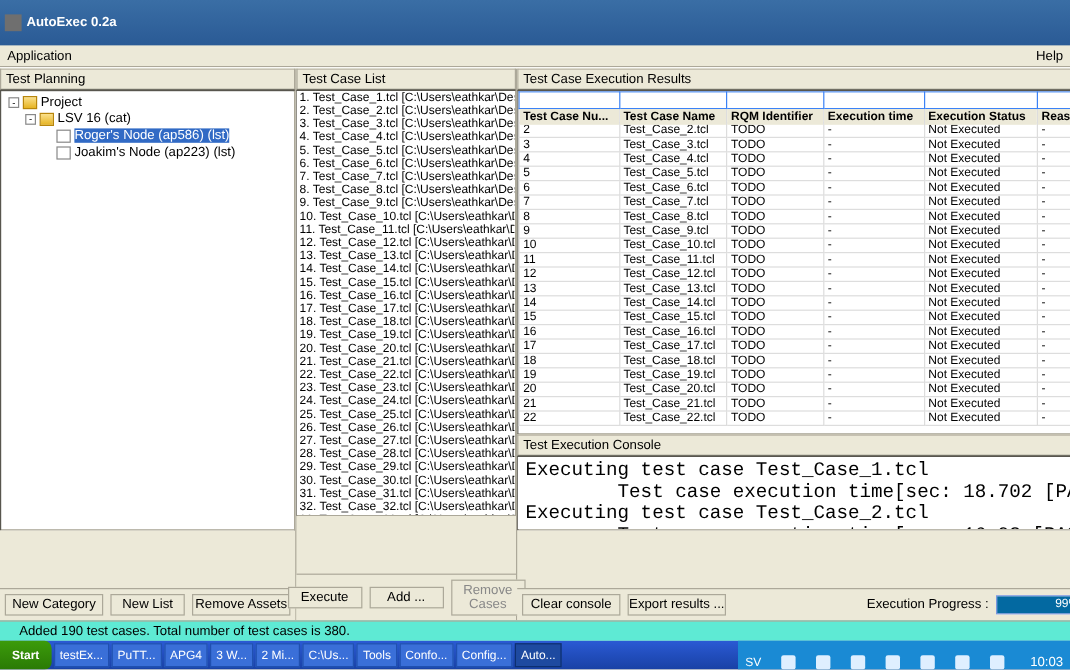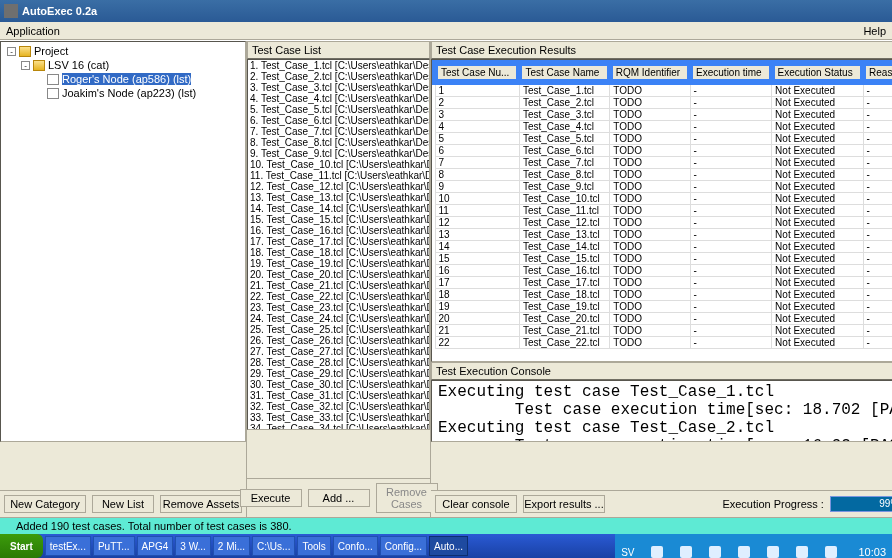--- a/index.html
+++ b/index.html
@@ -10,21 +10,21 @@
   width: 892px;
   height: 558px;
   overflow: hidden;
   display: flex;
   flex-direction: column;
 }
 
 .titlebar {
   background: linear-gradient(#3a6ea5, #2a5a95);
   color: #fff;
-  height: 22px;
+  height: 38px;
   display: flex;
   align-items: center;
   padding: 0 4px;
   font-weight: bold;
 }
 .titlebar .icon { width: 14px; height: 14px; background: #6f6f6f; margin-right: 4px; }
 .menubar {
   background: #ece9d8;
   height: 18px;
   display: flex;
@@ -122,26 +122,26 @@
 .results-wrap { flex: 1; display: flex; flex-direction: column; overflow:hidden; }
 .results-tbl {
   flex: 1;
   background: #fff;
   border: 1px inset #aca899;
   overflow-y: scroll;
 }
 table { width: 100%; border-collapse: collapse; font-size: 10px; }
 th {
   background: #ece9d8;
-  border: 6px solid #3b82f6;
+  border: 1px solid #3b82f6;
   padding: 1px 3px;
   text-align: left;
-  font-weight: normal;
+  font-weight: bold;
   position: sticky;
-  top: 0;
+  top: 14px;
 }
 td {
   border: 1px solid #ddd;
   padding: 0 3px;
   height: 12px;
   white-space: nowrap;
 }
 .console-wrap {
   height: 155px;
   display: flex;
@@ -258,20 +258,21 @@
 </div>
 
 <div class="menubar">
   <span>Application</span>
   <span>Help</span>
 </div>
 
 <div class="main">
 
   <div class="col-left">
+    <div class="panel-title">Test Planning</div>
     <div class="tree">
       <div class="tree-row pad1">
         <span class="toggle">-</span>
         <span class="node-icon ic-folder"></span>
         <span>Project</span>
       </div>
       <div class="tree-row pad2">
         <span class="toggle">-</span>
         <span class="node-icon ic-folder"></span>
         <span>LSV 16 (cat)</span>

